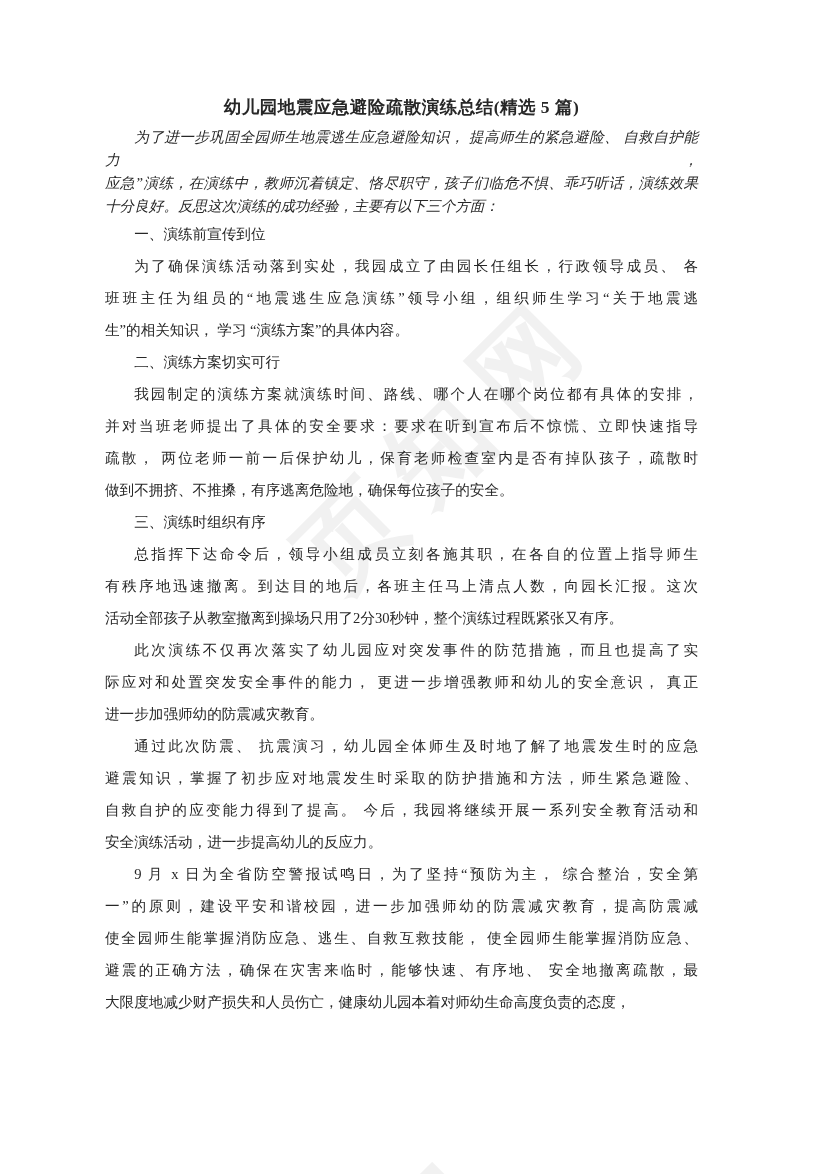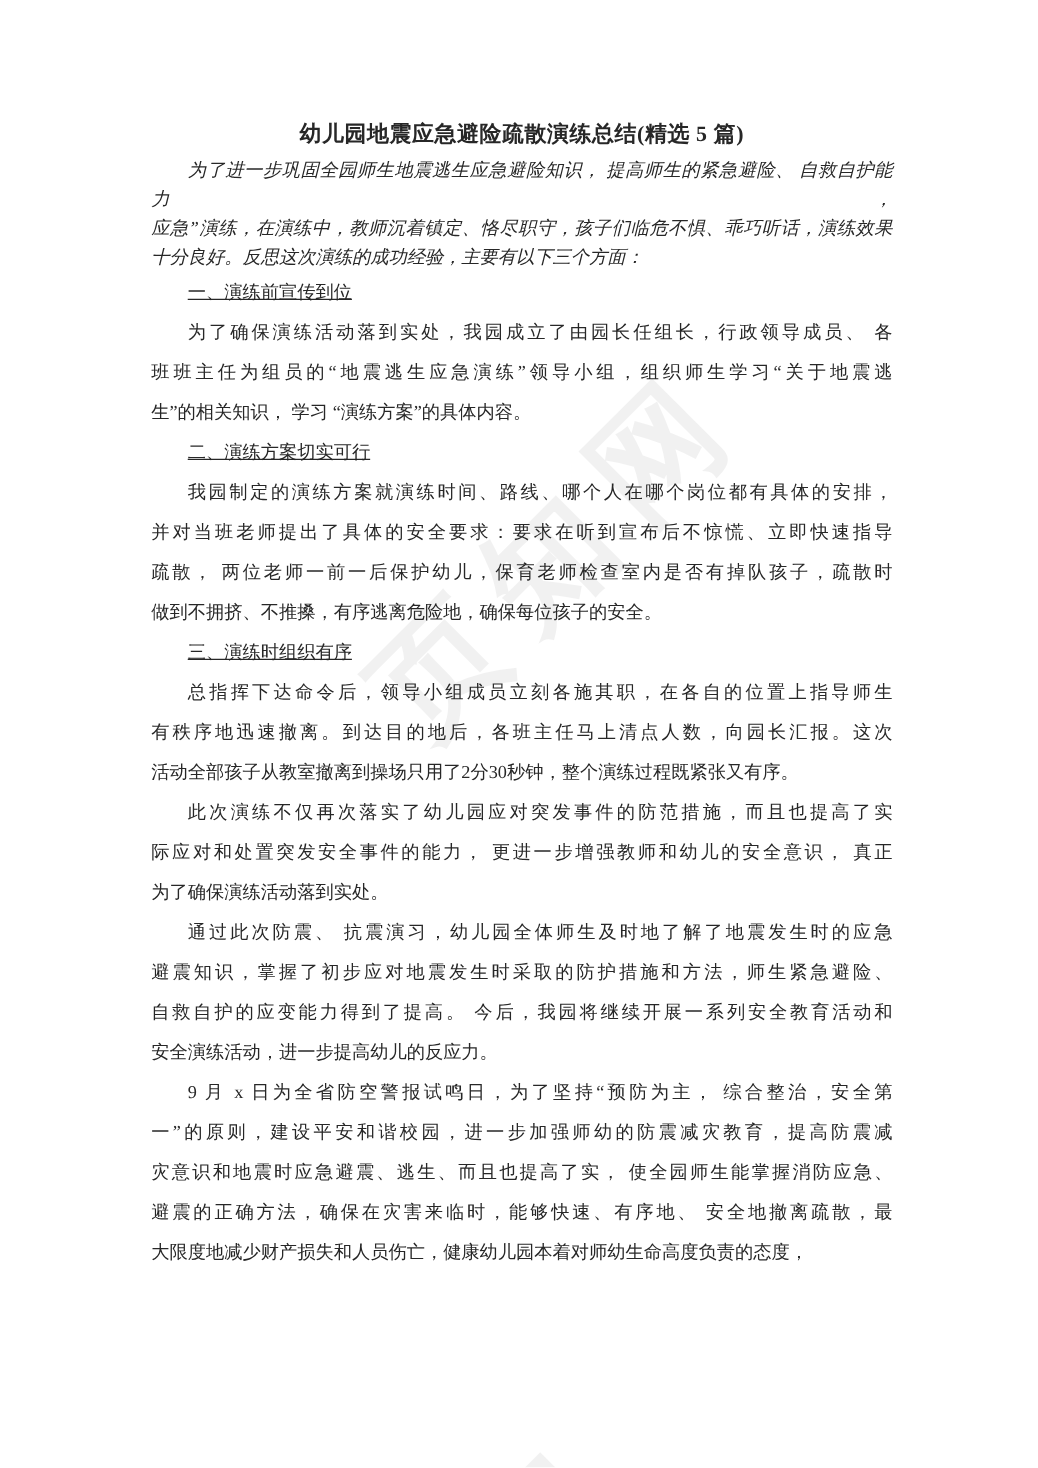--- a/index.html
+++ b/index.html
@@ -6,21 +6,21 @@
   .page{
     position:relative;
     width:830px;height:1174px;
     background:#ffffff;
     overflow:hidden;
     font-family:"Liberation Serif","DejaVu Serif",serif;
     color:#272727;
   }
   .content{
     position:absolute;
-    left:121px;top:94px;
+    left:105px;top:94px;
     width:593px;
   }
   .doc-title{
     font-size:17.5px;
     font-weight:bold;
     text-align:center;
     line-height:26px;
     letter-spacing:0.5px;
   }
   .block{margin:0;}
@@ -29,21 +29,21 @@
     font-size:14.6px;
     line-height:32px;
     white-space:normal;
   }
   .para-tight .line{line-height:23px;font-style:italic;}
   .line.full{
     text-align:justify;
     text-align-last:justify;
   }
   .line.indent{text-indent:2em;}
-  .heading .line{text-indent:2em;text-decoration:underline;}
+  .heading .line{text-indent:2em;}
   .watermark{
     position:absolute;
     font-family:"Liberation Serif","DejaVu Serif",serif;
     font-weight:bold;
     color:rgba(0,0,0,0.055);
     transform:rotate(-45deg);
     transform-origin:center center;
     white-space:nowrap;
     pointer-events:none;
     user-select:none;
@@ -97,31 +97,31 @@
           <div class="line">三、演练时组织有序</div>
         </div>
         <div class="block para">
           <div class="line full indent">总指挥下达命令后，领导小组成员立刻各施其职，在各自的位置上指导师生</div>
           <div class="line full">有秩序地迅速撤离。到达目的地后，各班主任马上清点人数，向园长汇报。这次</div>
           <div class="line">活动全部孩子从教室撤离到操场只用了2分30秒钟，整个演练过程既紧张又有序。</div>
         </div>
         <div class="block para">
           <div class="line full indent">此次演练不仅再次落实了幼儿园应对突发事件的防范措施，而且也提高了实</div>
           <div class="line full">际应对和处置突发安全事件的能力， 更进一步增强教师和幼儿的安全意识， 真正</div>
-          <div class="line">为了确保演练活动落到实处。</div>
+          <div class="line">进一步加强师幼的防震减灾教育。</div>
         </div>
         <div class="block para">
           <div class="line full indent">通过此次防震、 抗震演习，幼儿园全体师生及时地了解了地震发生时的应急</div>
           <div class="line full">避震知识，掌握了初步应对地震发生时采取的防护措施和方法，师生紧急避险、</div>
           <div class="line full">自救自护的应变能力得到了提高。 今后，我园将继续开展一系列安全教育活动和</div>
           <div class="line">安全演练活动，进一步提高幼儿的反应力。</div>
         </div>
         <div class="block para">
           <div class="line full indent">9 月 x 日为全省防空警报试鸣日，为了坚持“预防为主， 综合整治，安全第</div>
           <div class="line full">一”的原则，建设平安和谐校园，进一步加强师幼的防震减灾教育，提高防震减</div>
-          <div class="line full">灾意识和地震时应急避震、逃生、而且也提高了实， 使全园师生能掌握消防应急、</div>
+          <div class="line full">使全园师生能掌握消防应急、逃生、自救互救技能， 使全园师生能掌握消防应急、</div>
           <div class="line full">避震的正确方法，确保在灾害来临时，能够快速、有序地、 安全地撤离疏散，最</div>
           <div class="line">大限度地减少财产损失和人员伤亡，健康幼儿园本着对师幼生命高度负责的态度，</div>
         </div>
       </div>
   </div>
 
 </div>
 
 </body></html>

